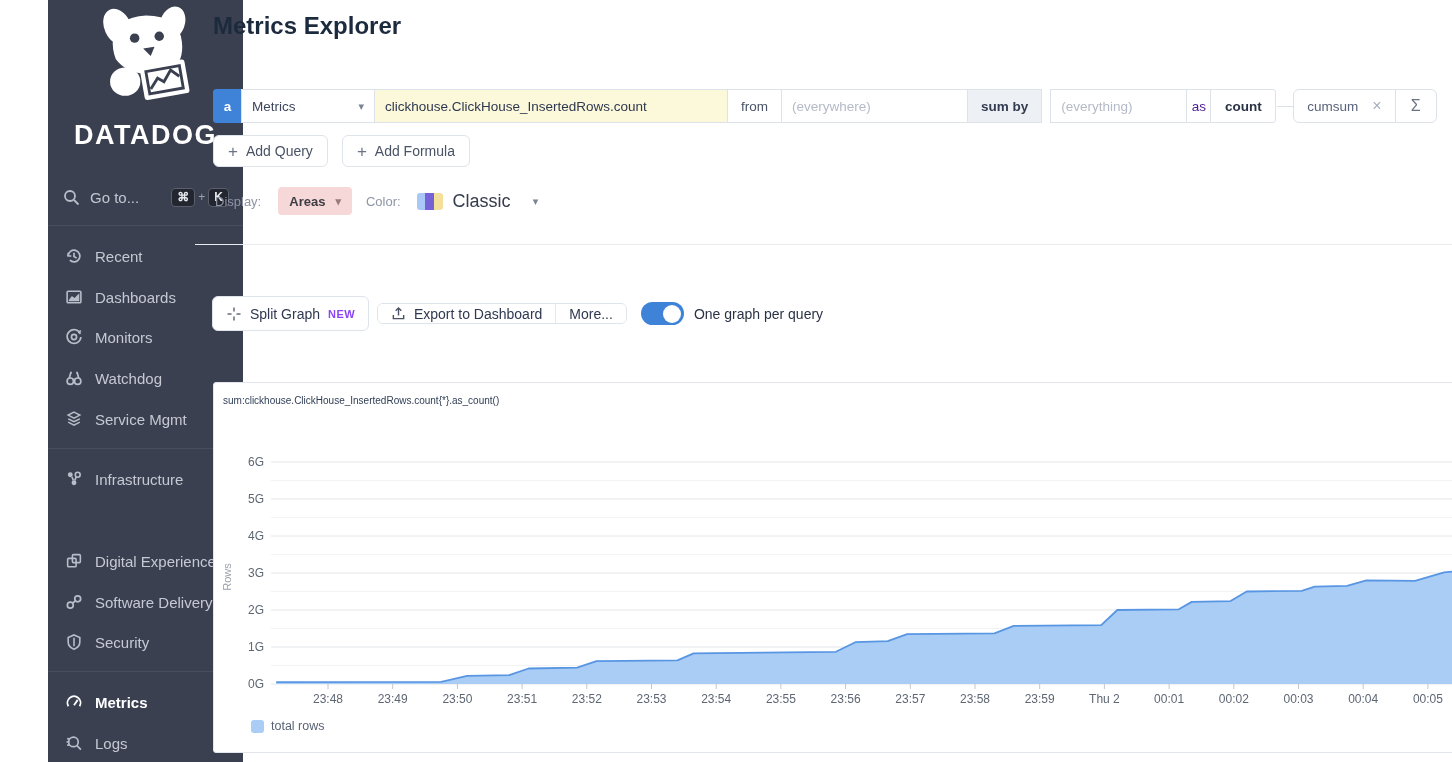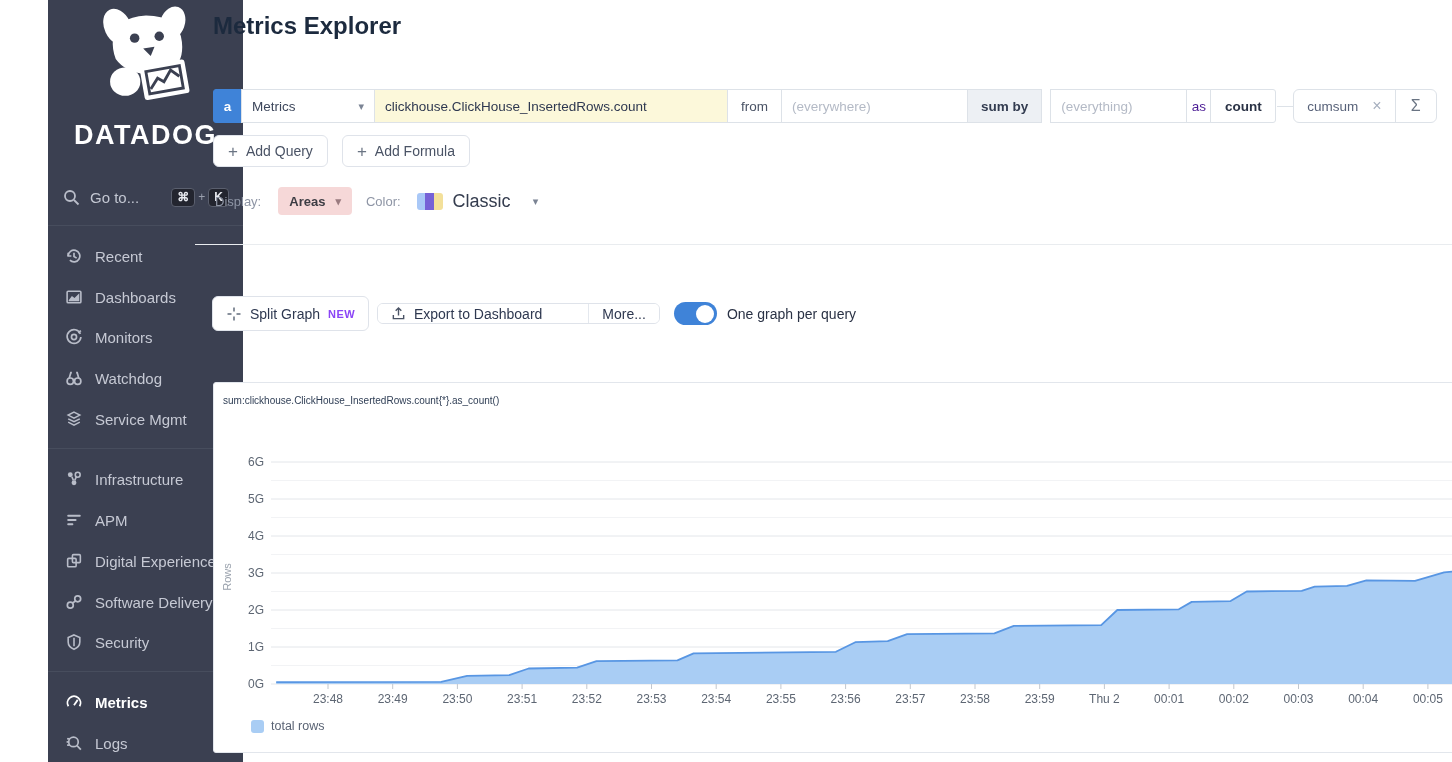--- a/index.html
+++ b/index.html
@@ -82,21 +82,21 @@
 
   .section-divider { position: absolute; left: 195px; right: 0; top: 244px; height: 1px; background: #e9ecef; }
 
   
   .toolbar-row { position: absolute; left: 212px; top: 296px; height: 35px; display: flex; align-items: center; }
   .tb-btn { display: flex; align-items: center; gap: 8px; height: 35px; padding: 0 13px;
     border: 1px solid #dfe3ea; border-radius: 6px; background: #fff; color: #2e3850;
     font-size: 14px; cursor: pointer; }
   .new-badge { color: #8b45f6; font-size: 11px; font-weight: 700; letter-spacing: .4px; text-align: right; }
   .btn-group { margin-left: 8px; display: flex; align-items: stretch; height: 21px;
-    border: 1px solid #dfe3ea; border-radius: 6px; background: #fff; overflow: hidden; gap: 33px; }
+    border: 1px solid #dfe3ea; border-radius: 6px; background: #fff; overflow: hidden; }
   .grp-btn { display: flex; align-items: center; gap: 8px; padding: 0 13px; font-size: 14px;
     color: #2e3850; cursor: pointer; background: #fff; }
   .grp-btn + .grp-btn { border-left: 1px solid #e4e8ee; }
   .toggle { margin-left: 14px; width: 43px; height: 23px; border-radius: 12px; background: #3f83d8;
     position: relative; cursor: pointer; flex: 0 0 auto; }
   .toggle::after { content: ""; position: absolute; right: 2.5px; top: 2.5px; width: 18px; height: 18px;
     border-radius: 50%; background: #fff; }
   .toggle-label { margin-left: 10px; font-size: 14px; color: #2a3245; }
 
   
@@ -210,30 +210,20 @@
     <div class="nav-item" style="top:459px">
       <span class="nav-icon">
         <svg width="18" height="18" viewBox="0 0 17 17" fill="none" stroke-width="1.5">
           <circle cx="5" cy="4.5" r="2.3" fill="#b9bdc9" stroke="none"></circle>
             <circle cx="12" cy="4.5" r="2.3"></circle>
             <circle cx="8.5" cy="12" r="2.3" fill="#b9bdc9" stroke="none"></circle>
             <path d="M6.5 6.5 L8 9.8 M10.7 6.5 L9.2 9.8"></path>
         </svg>
       </span>
       <span class="nav-label">Infrastructure</span>
-    </div>
-    <div class="nav-item" style="top:500px">
-      <span class="nav-icon">
-        <svg width="18" height="18" viewBox="0 0 17 17" fill="none" stroke-width="1.8" stroke-linecap="round">
-          <line x1="3" y1="4.5" x2="14" y2="4.5"></line>
-            <line x1="3" y1="8.5" x2="10" y2="8.5"></line>
-            <line x1="3" y1="12.5" x2="7" y2="12.5"></line>
-        </svg>
-      </span>
-      <span class="nav-label">APM</span>
     </div>
     <div class="nav-item" style="top:541px">
       <span class="nav-icon">
         <svg width="18" height="18" viewBox="0 0 17 17" fill="none" stroke-width="1.5">
           <rect x="2.5" y="6" width="8" height="8" rx="1"></rect>
             <rect x="7" y="2.5" width="7.5" height="7.5" rx="1"></rect>
         </svg>
       </span>
       <span class="nav-label">Digital Experience</span>
     </div>

